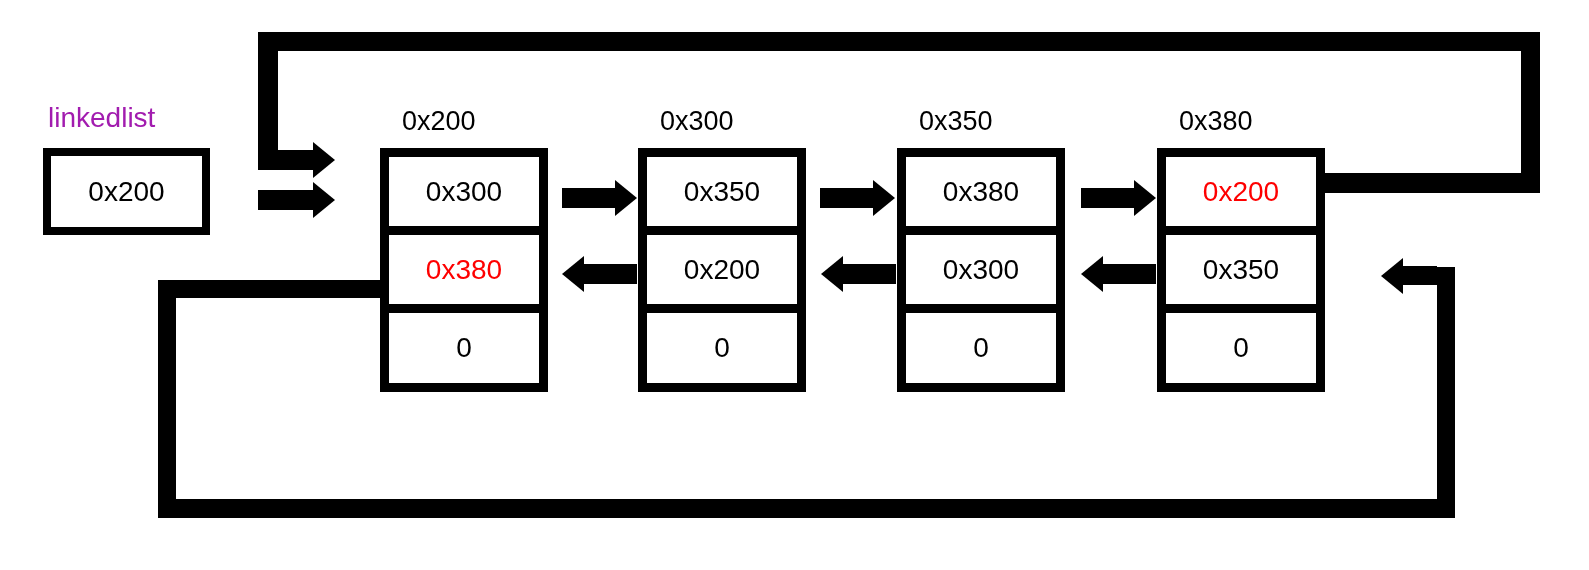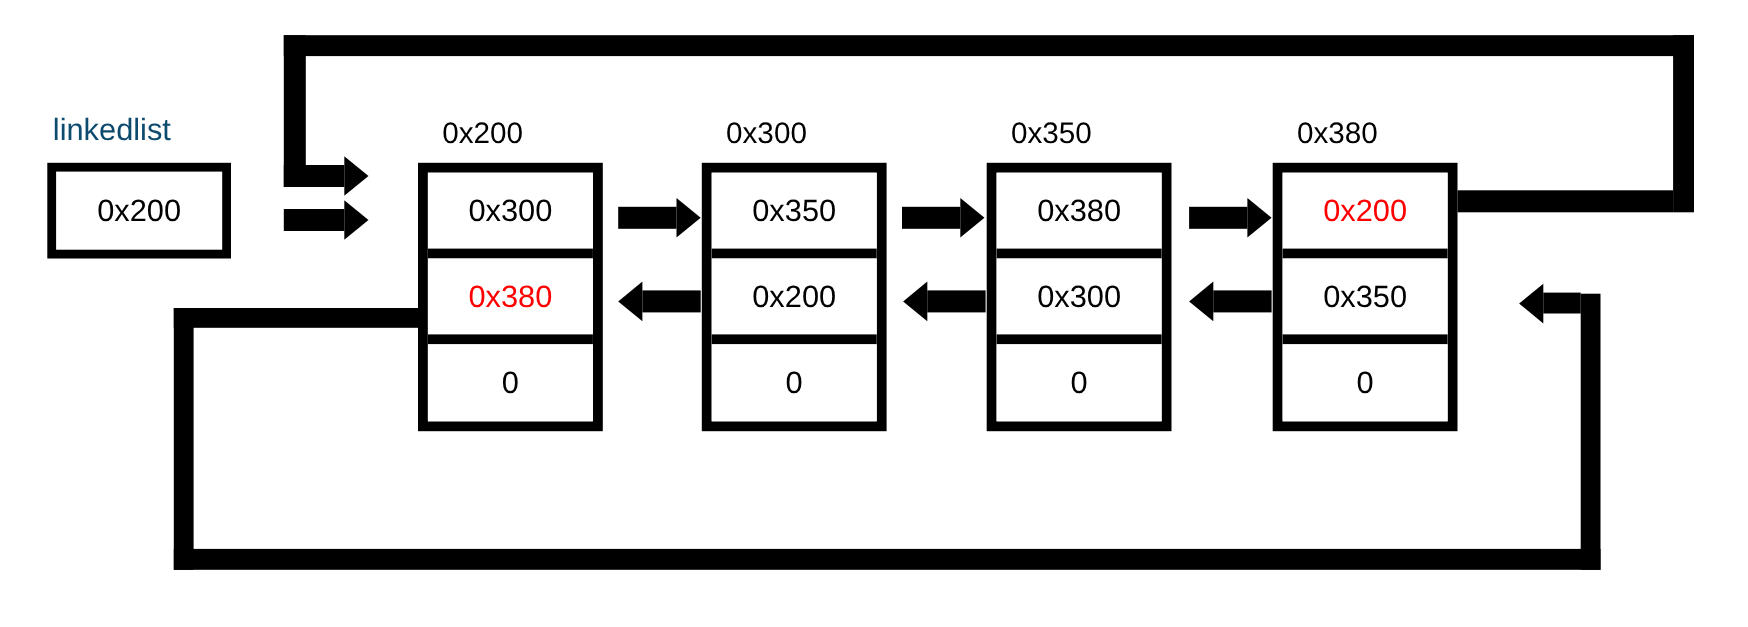--- a/index.html
+++ b/index.html
@@ -52,21 +52,21 @@
     border-top: 18px solid transparent;
     border-bottom: 18px solid transparent;
     border-right: 22px solid var(--line);
   }
   
   .head-label {
     position: absolute;
     left: 48px;
     top: 102px;
     font-size: 28px;
-    color: #0c4a6e;
+    color: #a21caf;
     white-space: nowrap;
   }
   .head-box {
     position: absolute;
     left: 43px;
     top: 148px;
     width: 167px;
     height: 87px;
     box-sizing: border-box;
     border: 8px solid var(--line);

